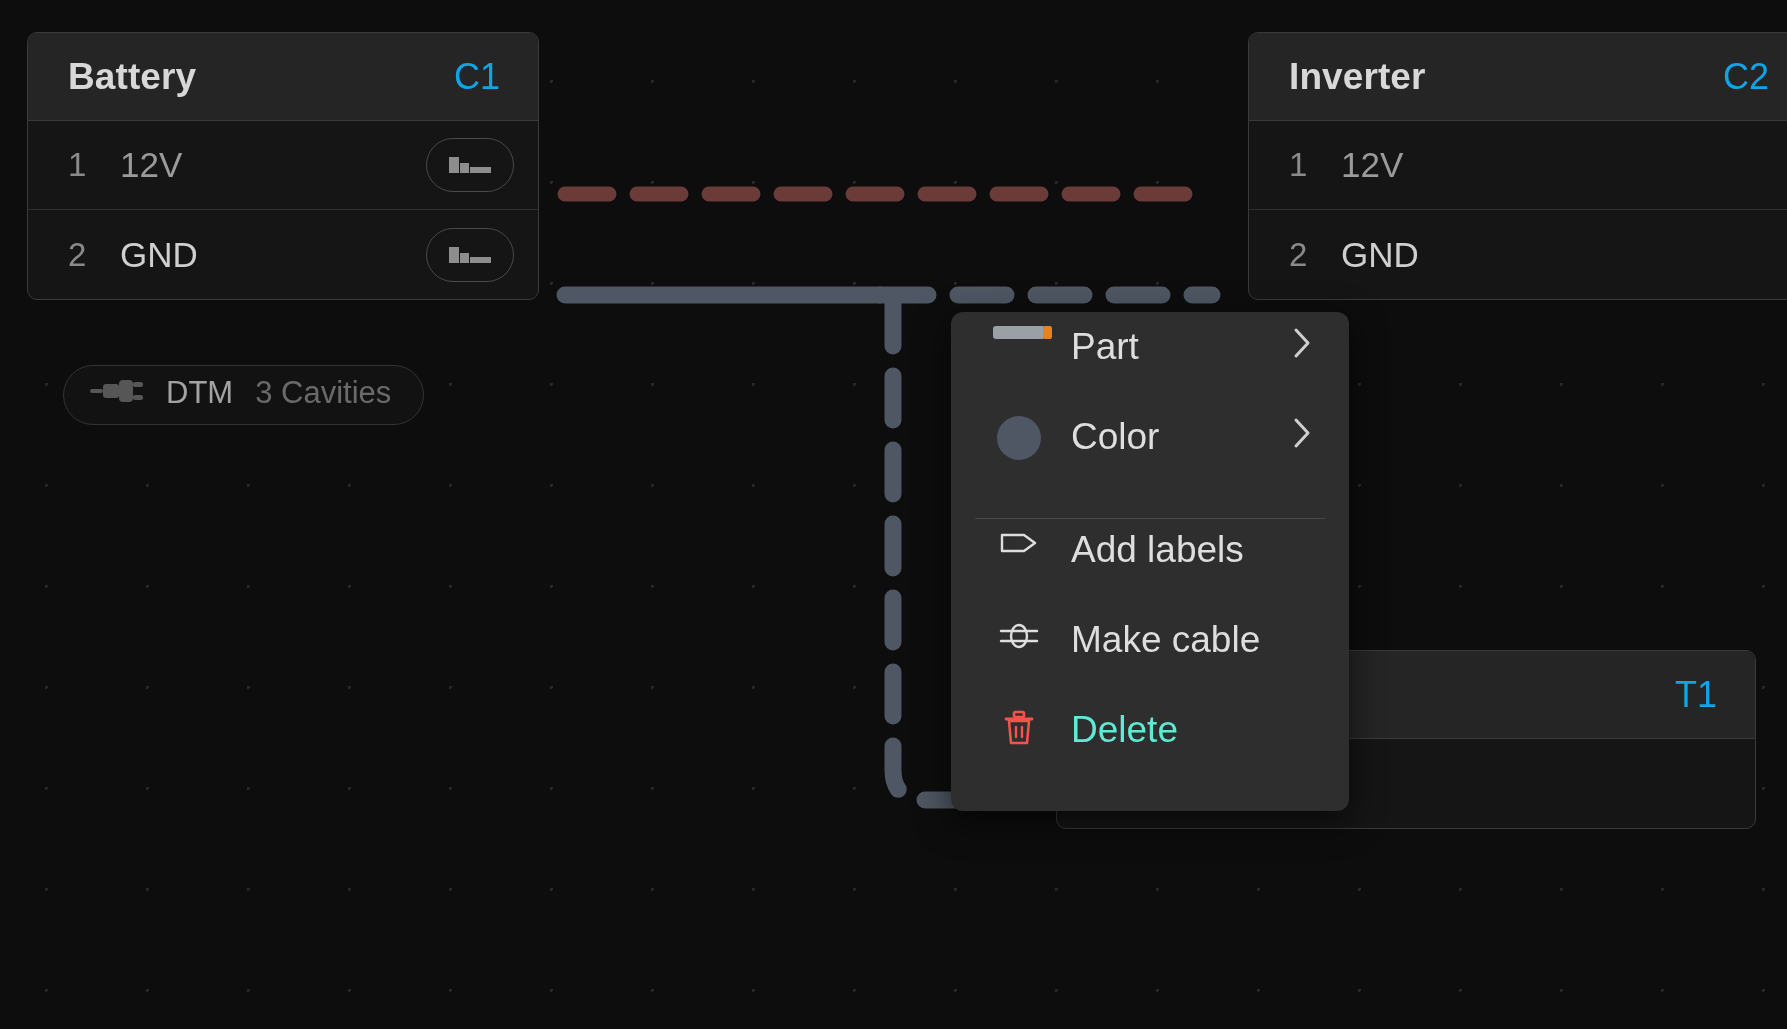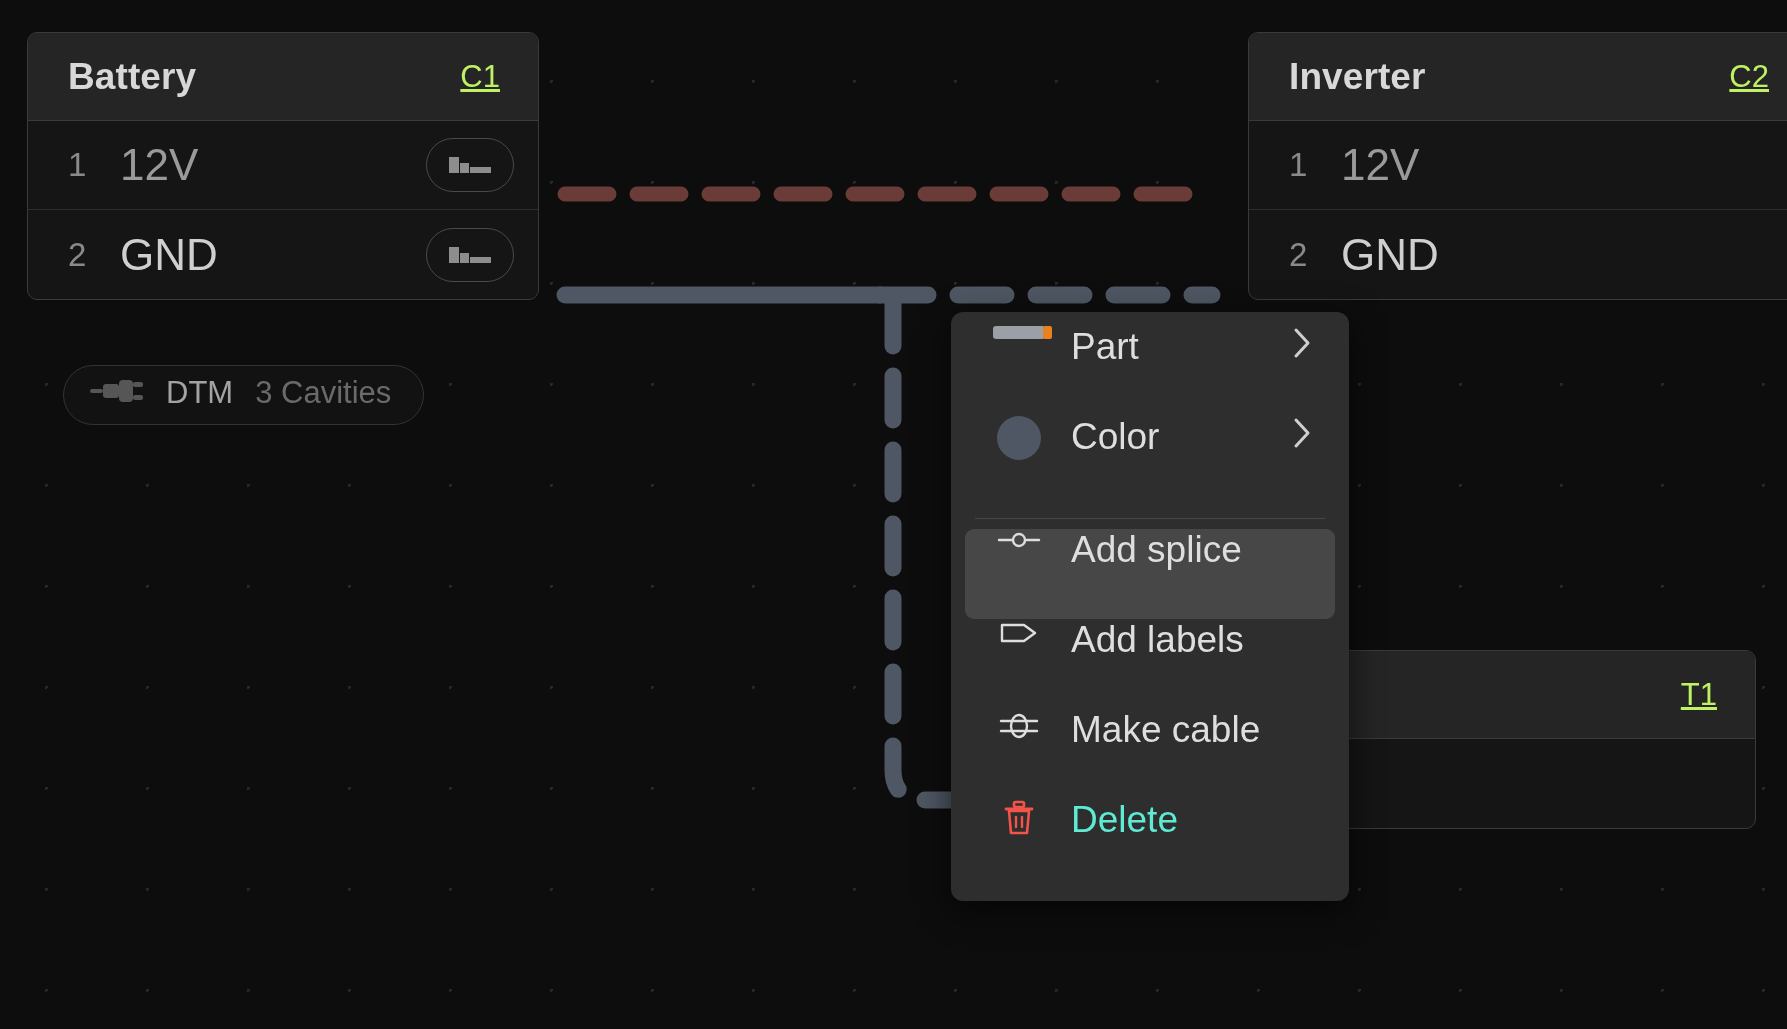--- a/index.html
+++ b/index.html
@@ -50,39 +50,38 @@
     height: 88px;
     border-bottom: 1px solid #3a3a3a;
   }
   .card-title {
     font-size: 37px;
     font-weight: bold;
     color: #d8d8d8;
     letter-spacing: 0.1px;
   }
   .card-ref {
-    font-size: 31px;
-    color: #bef264;
-    text-decoration: underline;
+    font-size: 36px;
+    color: #0ea5e9;
   }
   .pin-row {
     display: flex;
     align-items: center;
     height: 89px;
     padding: 0 24px 0 40px;
     border-bottom: 1px solid #2e2e2e;
   }
   .pin-row:last-child { border-bottom: none; }
   .pin-num {
     font-size: 33px;
     color: #8a8a8a;
     min-width: 34px;
   }
   .pin-name {
-    font-size: 44px;
+    font-size: 35px;
     color: #cfcfcf;
     margin-left: 18px;
     flex: 1;
   }
   .pin-name.dim { color: #9a9a9a; }
   .pin-btn {
     width: 88px;
     height: 54px;
     border: 1px solid #4a4a4a;
     border-radius: 27px;
@@ -285,30 +284,20 @@
       <span class="menu-label">Color</span>
       <span class="menu-chevron">
         <svg width="20" height="34" viewBox="0 0 20 34">
           <polyline points="4,4 16,17 4,30" fill="none" stroke="#cfcfcf" stroke-width="3" stroke-linecap="round" stroke-linejoin="round"></polyline>
         </svg>
       </span>
     </div>
 
     <div class="menu-sep"></div>
 
-    <div class="menu-item highlight">
-      <span class="menu-icon">
-        <svg width="44" height="22" viewBox="0 0 44 22">
-          <line x1="2" y1="11" x2="15" y2="11" stroke="#dedede" stroke-width="2.4" stroke-linecap="round"></line>
-          <line x1="29" y1="11" x2="42" y2="11" stroke="#dedede" stroke-width="2.4" stroke-linecap="round"></line>
-          <circle cx="22" cy="11" r="6" fill="none" stroke="#dedede" stroke-width="2.4"></circle>
-        </svg>
-      </span>
-      <span class="menu-label">Add splice</span>
-    </div>
 
     <div class="menu-item">
       <span class="menu-icon">
         <svg width="42" height="28" viewBox="0 0 42 28">
           <path d="M4 6 H26 L37 14 L26 22 H4 Z" fill="none" stroke="#dedede" stroke-width="2.4" stroke-linejoin="round"></path>
         </svg>
       </span>
       <span class="menu-label">Add labels</span>
     </div>
 

